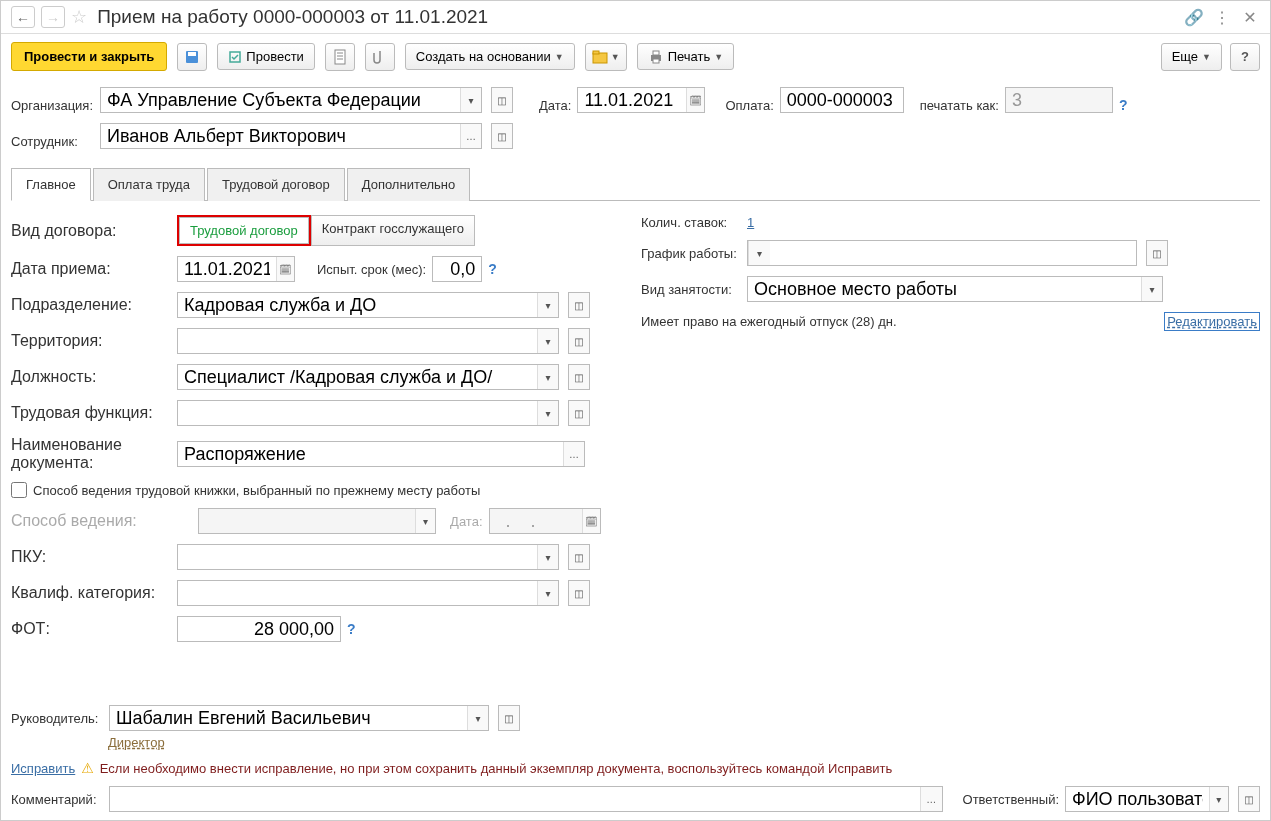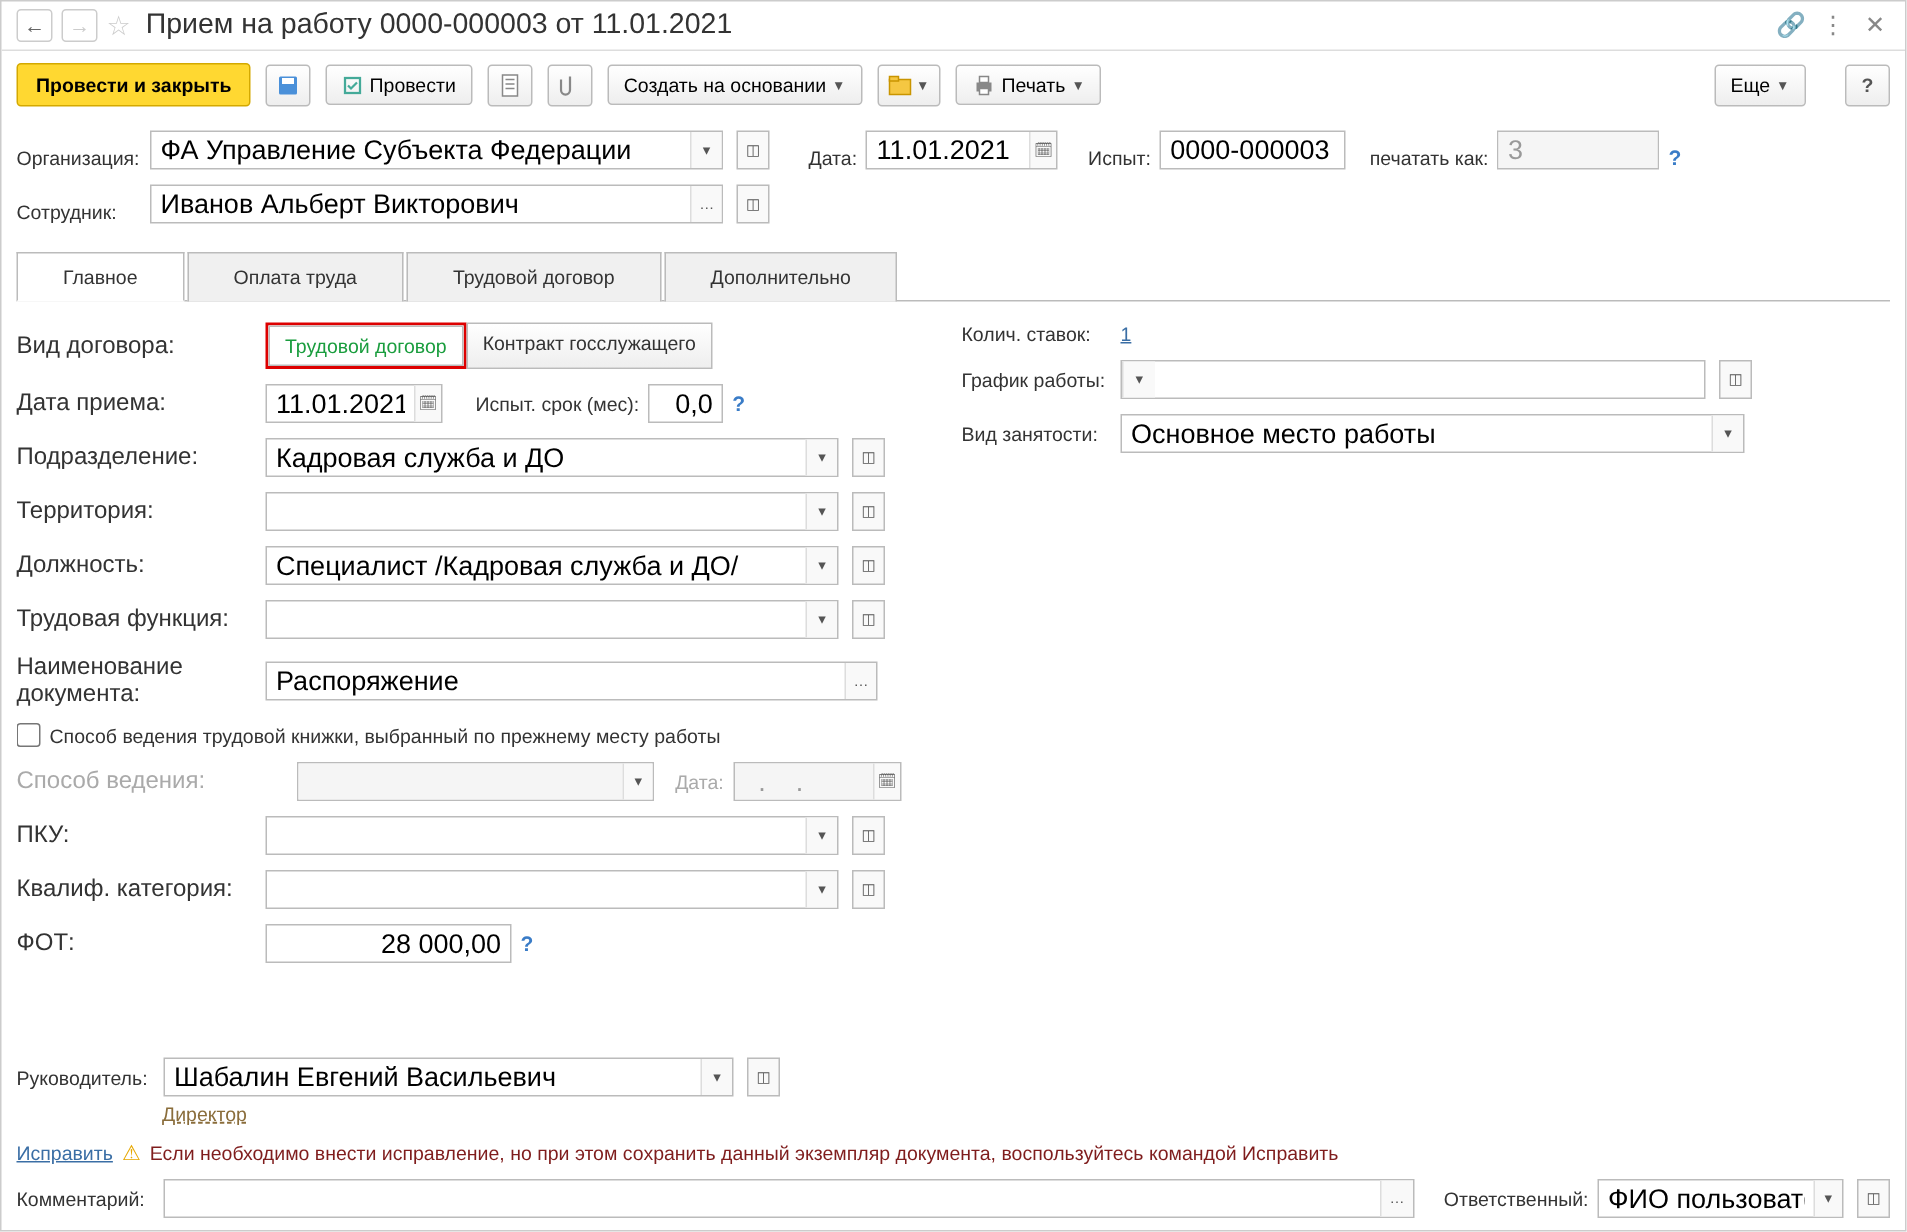--- a/index.html
+++ b/index.html
@@ -10,35 +10,35 @@
 .star { color: #ccc; font-size: 18px; cursor: pointer; }
 .win-title { font-size: 19px; margin-left: 4px; flex: 1; }
 .hdr-right { display: flex; gap: 8px; align-items: center; }
 .hdr-ico { width: 20px; height: 20px; display: flex; align-items: center; justify-content: center; color: #888; cursor: pointer; font-size: 16px; }
 
 .toolbar { display: flex; align-items: center; padding: 8px 10px; gap: 10px; }
 .btn-primary { background: #ffd831; border: 1px solid #d4a900; padding: 6px 12px; font-weight: bold; font-size: 13px; border-radius: 3px; cursor: pointer; }
 .btn { border: 1px solid #bbb; background: linear-gradient(#fff,#eee); padding: 5px 10px; border-radius: 3px; cursor: pointer; font-size: 13px; display: inline-flex; align-items: center; gap: 4px; }
 .btn-ico { width: 30px; height: 28px; border: 1px solid #bbb; background: linear-gradient(#fff,#eee); border-radius: 3px; display: flex; align-items: center; justify-content: center; cursor: pointer; }
 .drop-caret { font-size: 9px; color: #555; }
-.toolbar-right { margin-left: auto; display: flex; gap: 26px; }
+.toolbar-right { margin-left: auto; display: flex; gap: 8px; }
 
 .form-area { padding: 8px 10px; }
 .form-row { display: flex; align-items: flex-end; margin-bottom: 10px; gap: 6px; }
 .lbl { font-size: 13px; color: #333; }
 .lbl-main { width: 83px; }
 .input-wrap { display: inline-flex; border: 1px solid #bbb; background: #fff; height: 26px; }
 .input-wrap input { border: none; outline: none; padding: 0 6px; font-size: 18px; height: 24px; background: transparent; width: 100%; }
 .input-wrap.disabled input { color: #999; background: #f5f5f5; }
 .inbtn { width: 22px; border-left: 1px solid #ddd; background: #f9f9f9; display: flex; align-items: center; justify-content: center; cursor: pointer; font-size: 10px; color: #555; }
 .inbtn.external { border: 1px solid #bbb; margin-left: 3px; height: 26px; }
 .hint { color: #3a7cc7; font-size: 14px; font-weight: bold; cursor: pointer; }
 
 .tabs { display: flex; border-bottom: 1px solid #bbb; margin: 0 10px; }
-.tab { padding: 8px 30px; border: 1px solid #bbb; border-bottom: none; margin-right: 2px; background: #f0f0f0; cursor: pointer; position: relative; top: 1px; font-size: 13px; }
+.tab { padding: 8px 14px; border: 1px solid #bbb; border-bottom: none; margin-right: 2px; background: #f0f0f0; cursor: pointer; position: relative; top: 1px; font-size: 13px; }
 .tab.active { background: #fff; border-bottom: 1px solid #fff; }
 
 .tab-body { padding: 14px 10px; display: flex; gap: 40px; flex: 1; }
 .col { display: flex; flex-direction: column; gap: 10px; }
 .col-left { width: 590px; }
 .col-right { flex: 1; }
 
 .seg-group { display: inline-flex; border: 2px solid #d00; }
 .seg { border: 1px solid #bbb; padding: 5px 10px; background: linear-gradient(#fff,#eee); font-size: 13px; cursor: pointer; }
 .seg.active { color: #1a9d3e; background: #fff; }
@@ -139,21 +139,21 @@
         <span class="inbtn">▾</span>
       </div>
     <span class="inbtn external">◫</span>
     <span style="width:14px"></span>
     <span class="lbl">Дата:</span>
     <div class="input-wrap" style="width:128px">
         <input value="11.01.2021" style="">
         <span class="inbtn">🗓</span>
       </div>
     <span style="width:8px"></span>
-    <span class="lbl">Испыт:</span>
+    <span class="lbl">Оплата:</span>
     <div class="input-wrap" style="width:124px">
         <input value="0000-000003" style="">
       </div>
     <span style="width:4px"></span>
     <span class="lbl">печатать как:</span>
     <div class="input-wrap disabled" style="width:108px">
         <input disabled="" value="3" style="">
       </div>
     <span class="hint">?</span>
   </div>
@@ -290,20 +290,24 @@
         </div>
       <span class="inbtn external">◫</span>
     </div>
     <div class="field-row">
       <span class="lbl" style="width:100px">Вид занятости:</span>
       <div class="input-wrap" style="width:416px">
           <input value="Основное место работы" style="">
           <span class="inbtn">▾</span>
         </div>
     </div>
+    <div class="field-row" style="justify-content:space-between">
+      <span>Имеет право на ежегодный отпуск (28) дн.</span>
+      <span class="link dashed">Редактировать</span>
+    </div>
   </div>
 </div>
 
 <div class="bottom">
   <div class="field-row">
     <span class="lbl" style="width:92px">Руководитель:</span>
     <div class="input-wrap" style="width:380px">
         <input value="Шабалин Евгений Васильевич" style="">
         <span class="inbtn">▾</span>
       </div>

